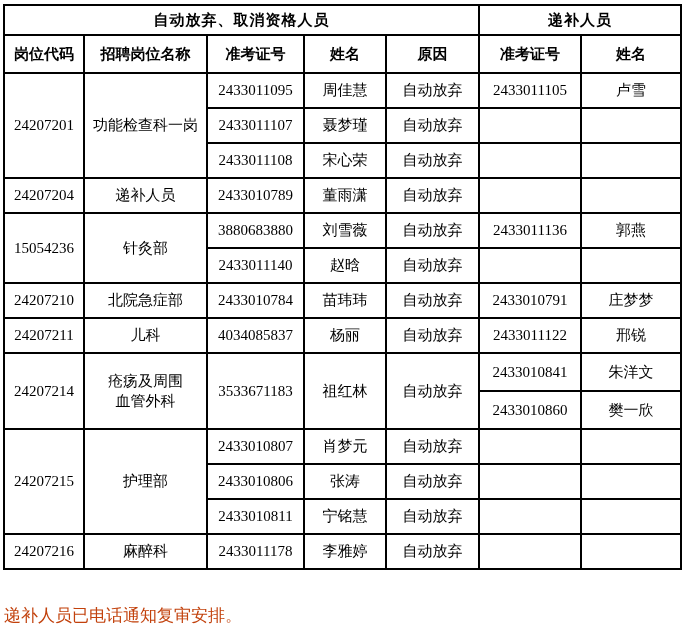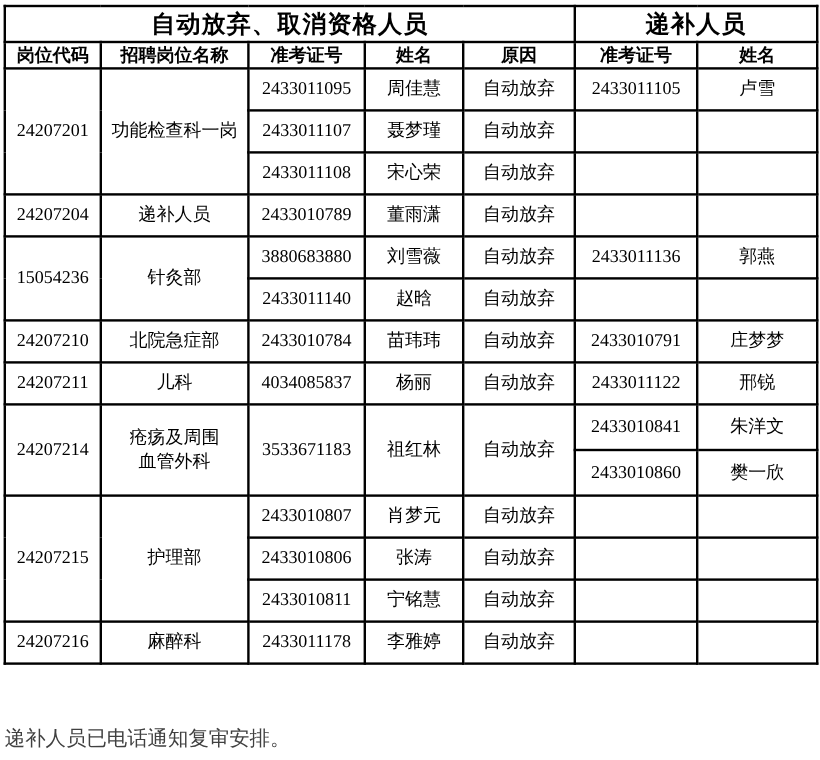--- a/index.html
+++ b/index.html
@@ -31,36 +31,36 @@
     vertical-align: middle;
     padding: 0 2px;
     overflow: hidden;
   }
   table.roster th {
     font-family: "Liberation Sans", "DejaVu Sans", sans-serif;
     font-weight: bold;
     font-size: 15px;
   }
   tr.group-header-row { height: 30px; }
-  tr.group-header-row th { font-size: 20px; letter-spacing: 1px; }
-  tr.column-header-row { height: 22px; }
+  tr.group-header-row th { font-size: 15px; letter-spacing: 1px; }
+  tr.column-header-row { height: 38px; }
   table.roster td {
     font-size: 15px;
     white-space: pre-line;
     line-height: 1.35;
   }
   tr.data-row { height: 35px; }
   tr.data-row-tall { height: 38px; }
   .footer-note {
     position: absolute;
     left: 4px;
     top: 604px;
     font-size: 17px;
     font-family: "Liberation Serif", "DejaVu Serif", serif;
-    color: #404040;
+    color: #c2410c;
   }
 </style>
 </head>
 <body>
 
 <div class="table-wrap">
   <table class="roster">
     <colgroup>
       <col style="width:80px">
         <col style="width:123px">

